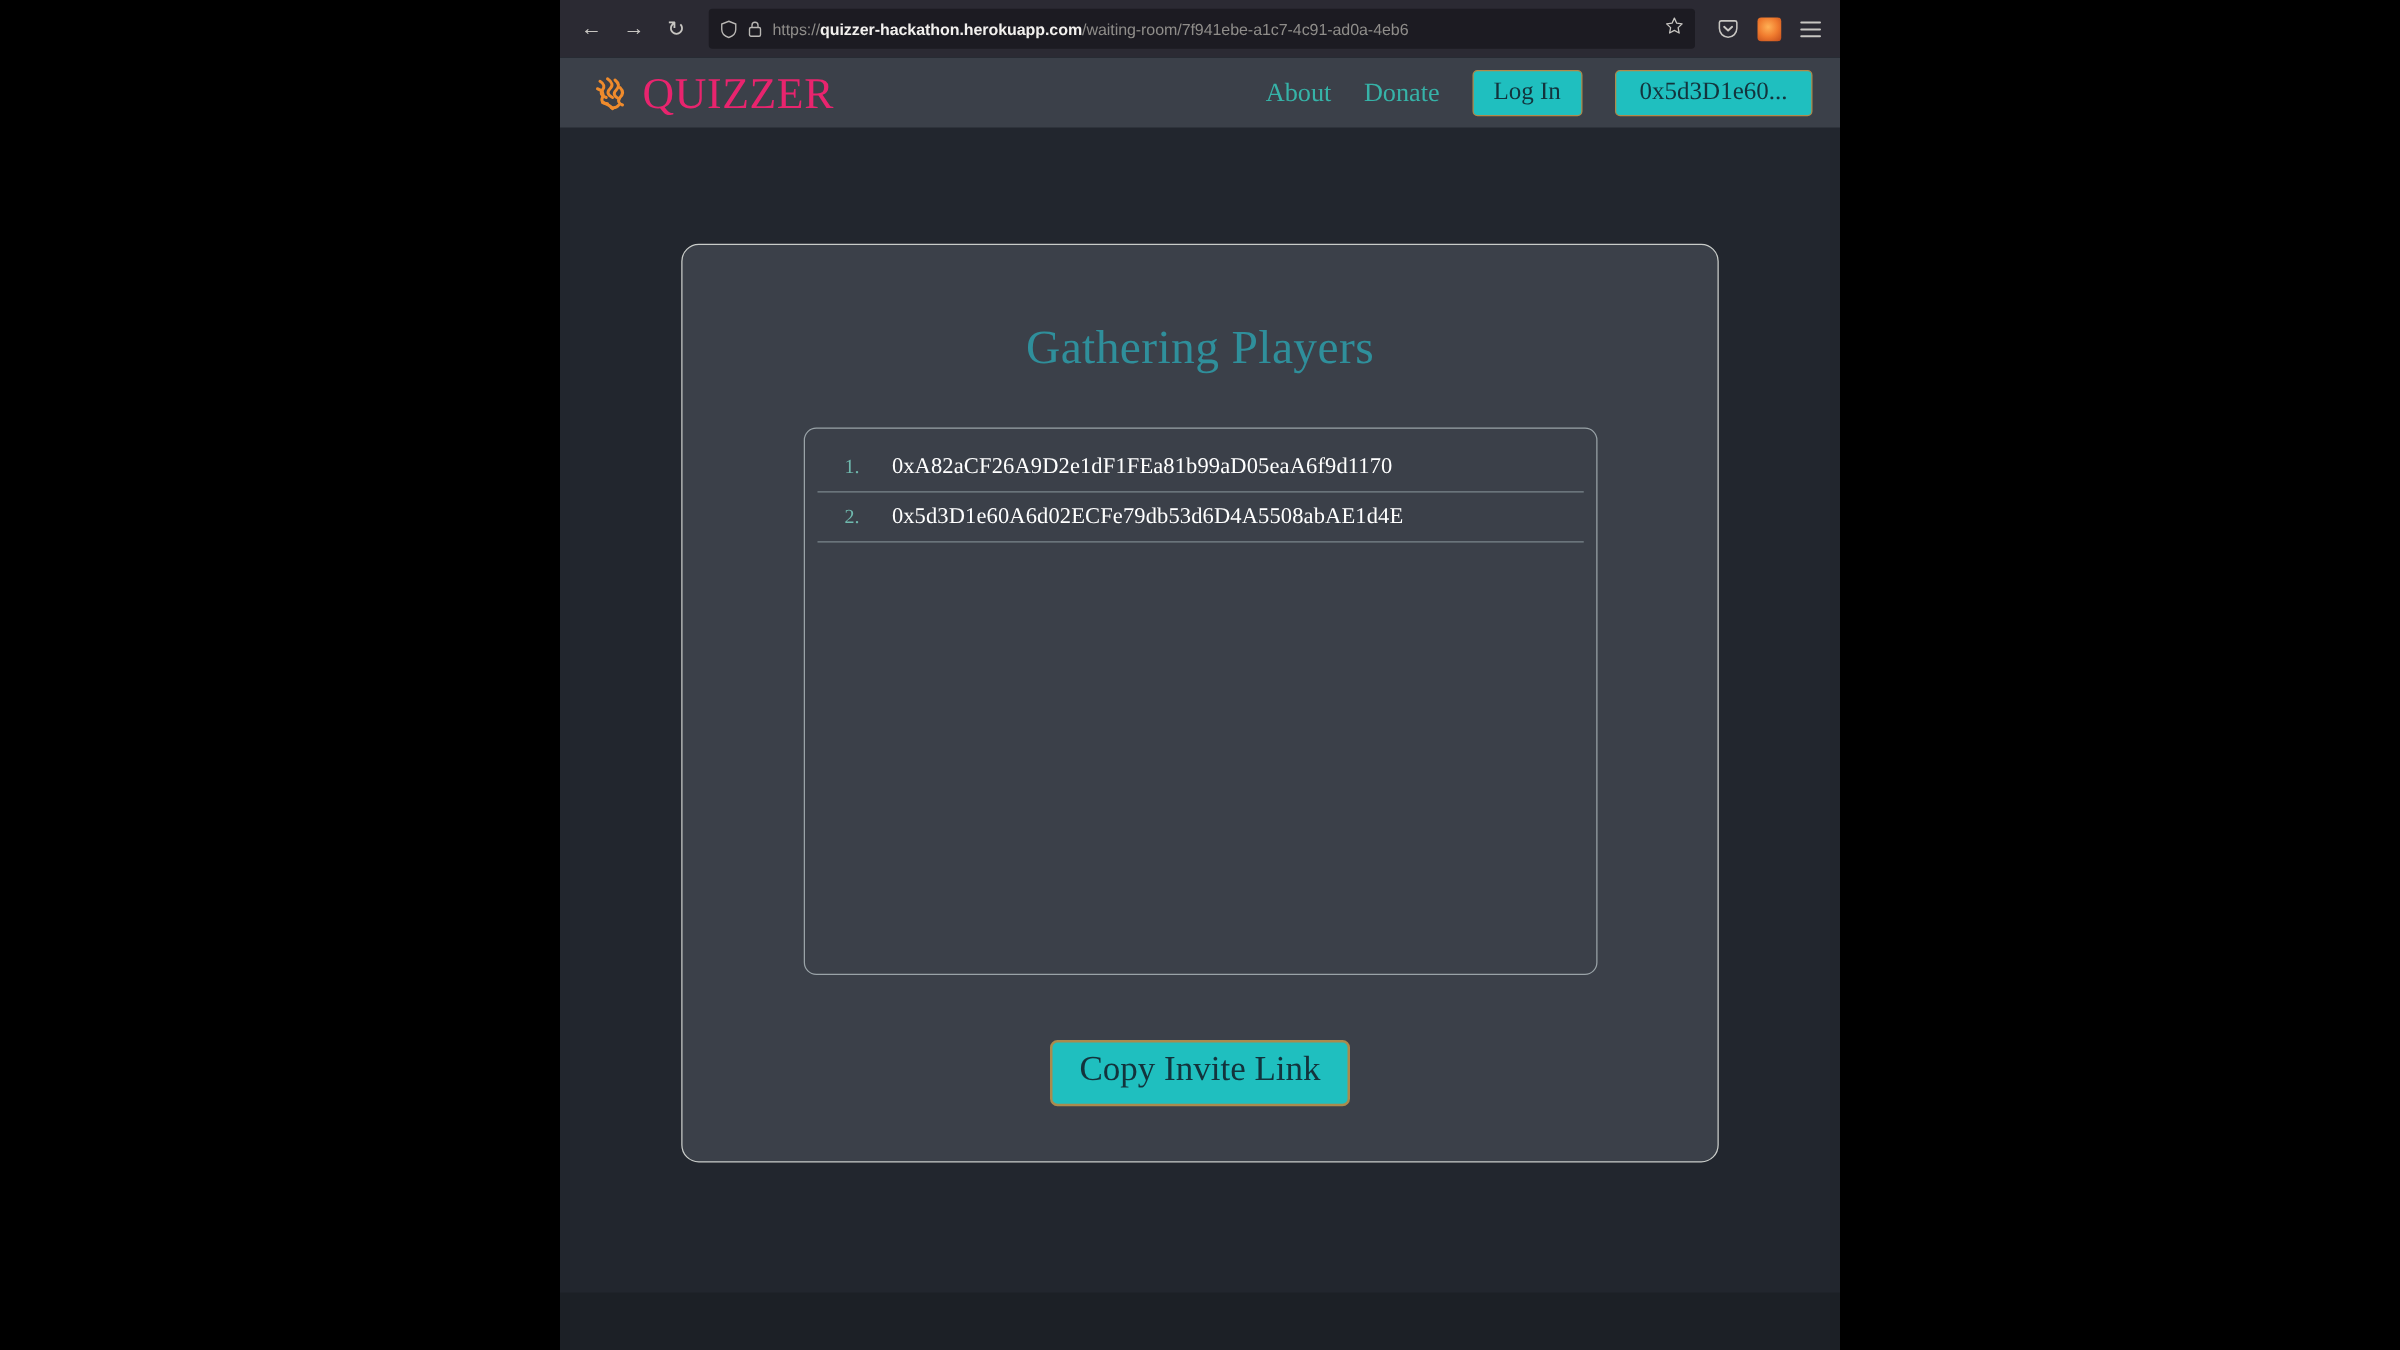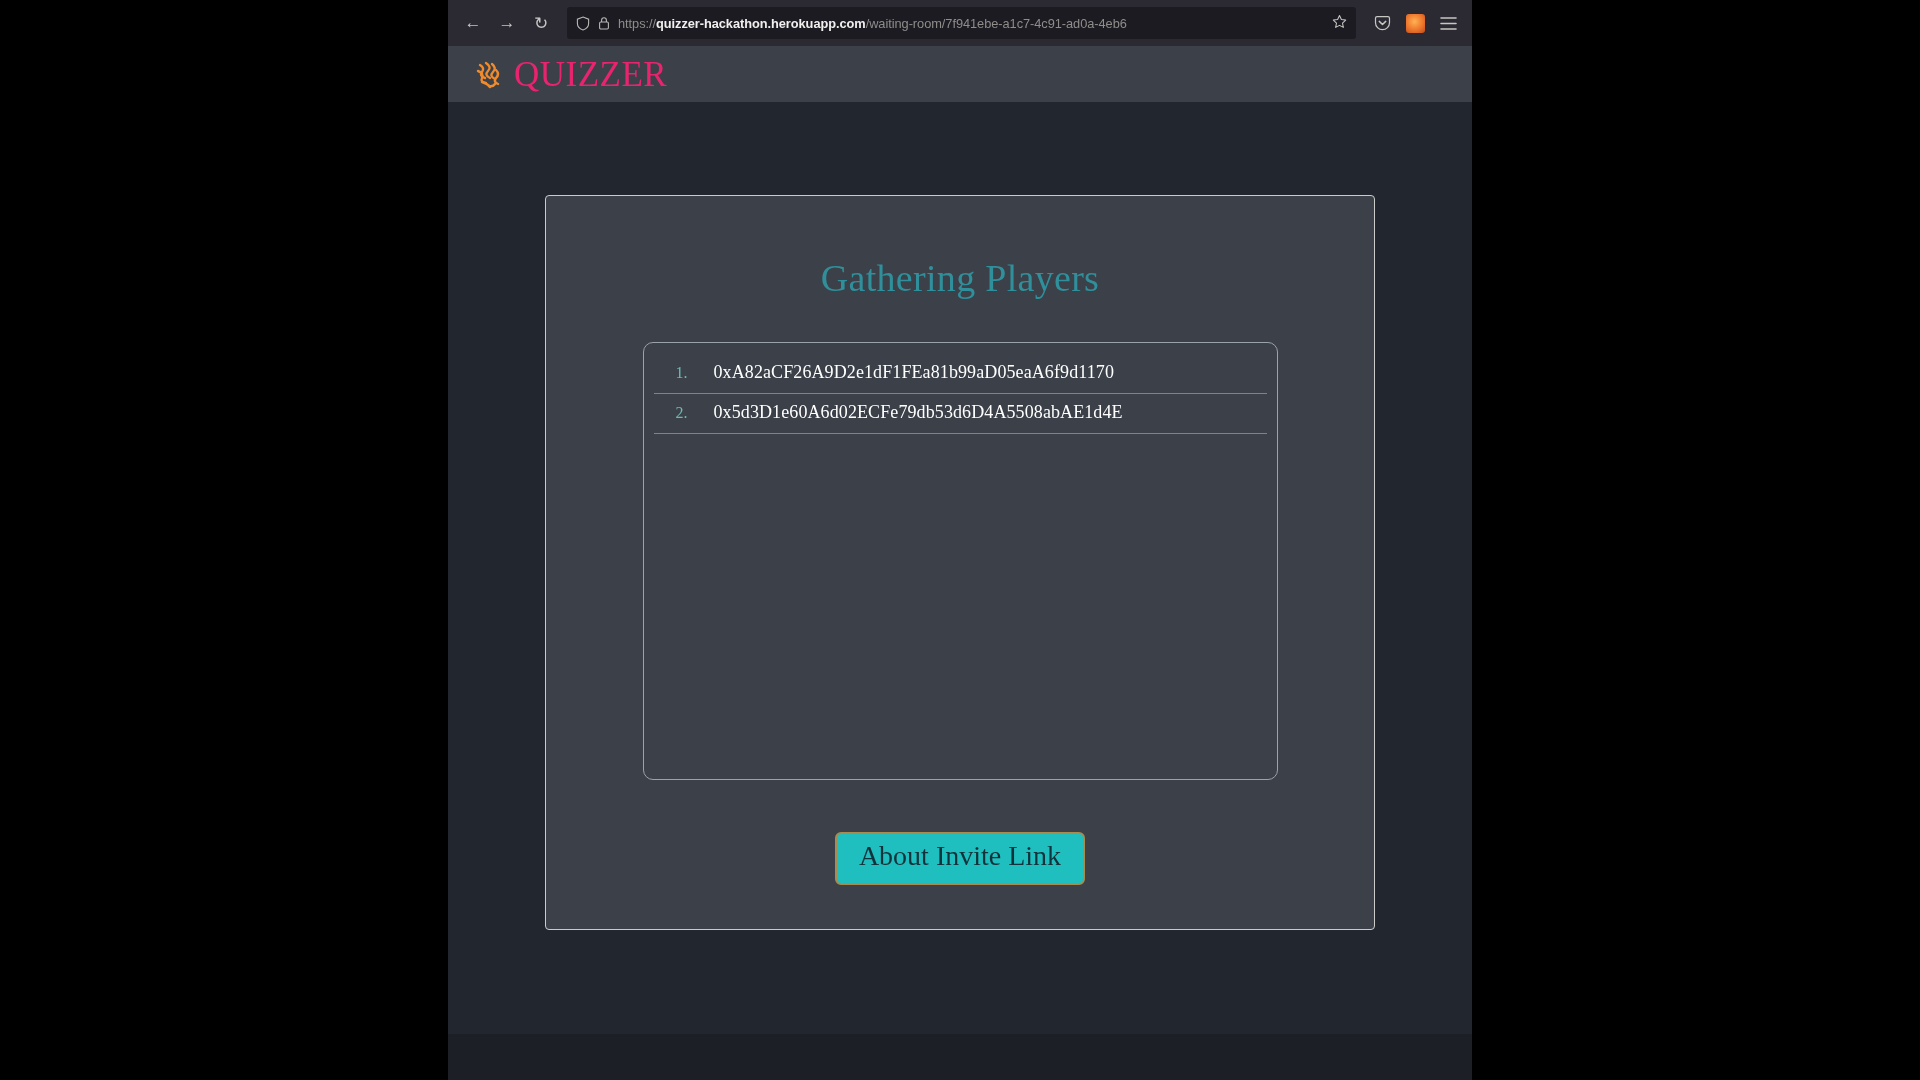--- a/index.html
+++ b/index.html
@@ -117,21 +117,21 @@
     white-space: nowrap;
   }
   .pill.wallet { padding-left: 19px; padding-right: 19px; }
 
   
   .stage { display: flex; justify-content: center; padding-top: 93px; }
   .card {
     width: 830px; height: 735px;
     background: #3b4049;
     border: 1.5px solid #c9ccc9;
-    border-radius: 4px;
+    border-radius: 14px;
     display: flex; flex-direction: column; align-items: center;
   }
   .card-title {
     font-family: "Liberation Serif", serif;
     font-size: 38px; color: #2f8f9b;
     margin-top: 60px; letter-spacing: 0.3px;
   }
   .player-box {
     margin-top: 42px;
     width: 635px; height: 438px;
@@ -228,38 +228,44 @@
                 <path d="M24 12 q4 4 0 8 q-3 4 2 6"></path>
                 <path d="M10 24 q6 2 8 5"></path>
                 <path d="M17 28 q4 1 6 -2"></path>
               </g>
               <circle cx="17" cy="17" r="13" fill="none" stroke="#ef8b2c" stroke-width="0"></circle>
             </svg>
           </span>
           <span class="brand-name">QUIZZER</span>
         </div>
 
+        <div class="nav-right">
+          <a class="nav-link" href="#">About</a>
+          <a class="nav-link" href="#">Donate</a>
+          <button class="pill">Log In</button>
+          <button class="pill wallet">0x5d3D1e60...</button>
+        </div>
       </div>
 
       <div class="stage">
         <div class="card">
           <div class="card-title">Gathering Players</div>
 
           <div class="player-box">
             <div class="player-row">
               <span class="player-idx">1.</span>
               <span class="player-addr">0xA82aCF26A9D2e1dF1FEa81b99aD05eaA6f9d1170</span>
             </div>
             <div class="player-row">
               <span class="player-idx">2.</span>
               <span class="player-addr">0x5d3D1e60A6d02ECFe79db53d6D4A5508abAE1d4E</span>
             </div>
           </div>
 
           <div class="copy-wrap">
-            <button class="copy-btn">About Invite Link</button>
+            <button class="copy-btn">Copy Invite Link</button>
           </div>
         </div>
       </div>
 
     </div>
   </div>
 </div>
 
 </body></html>

